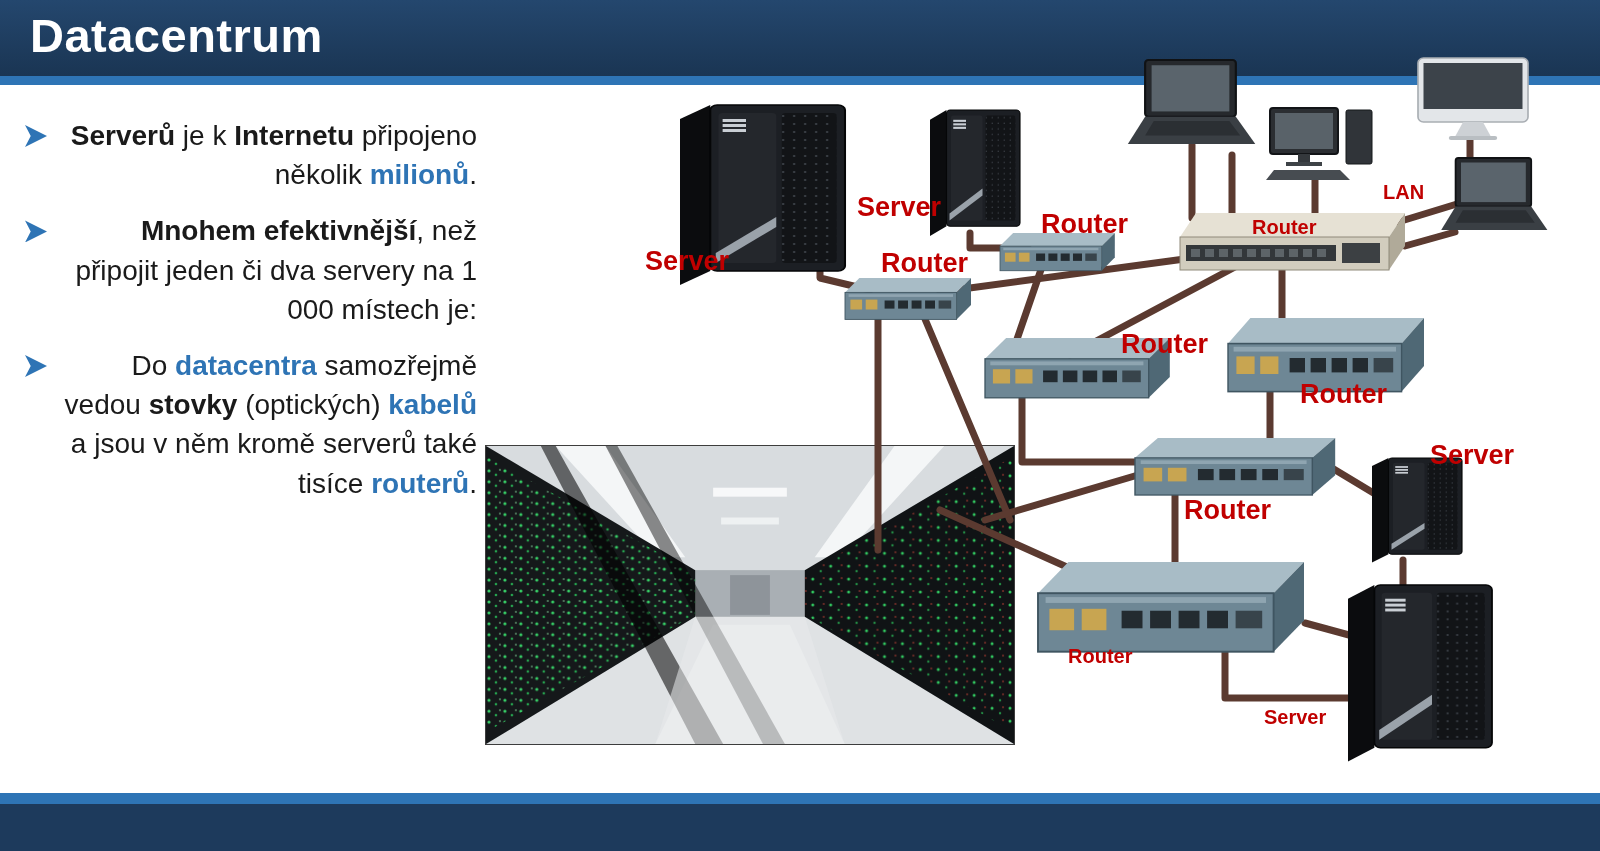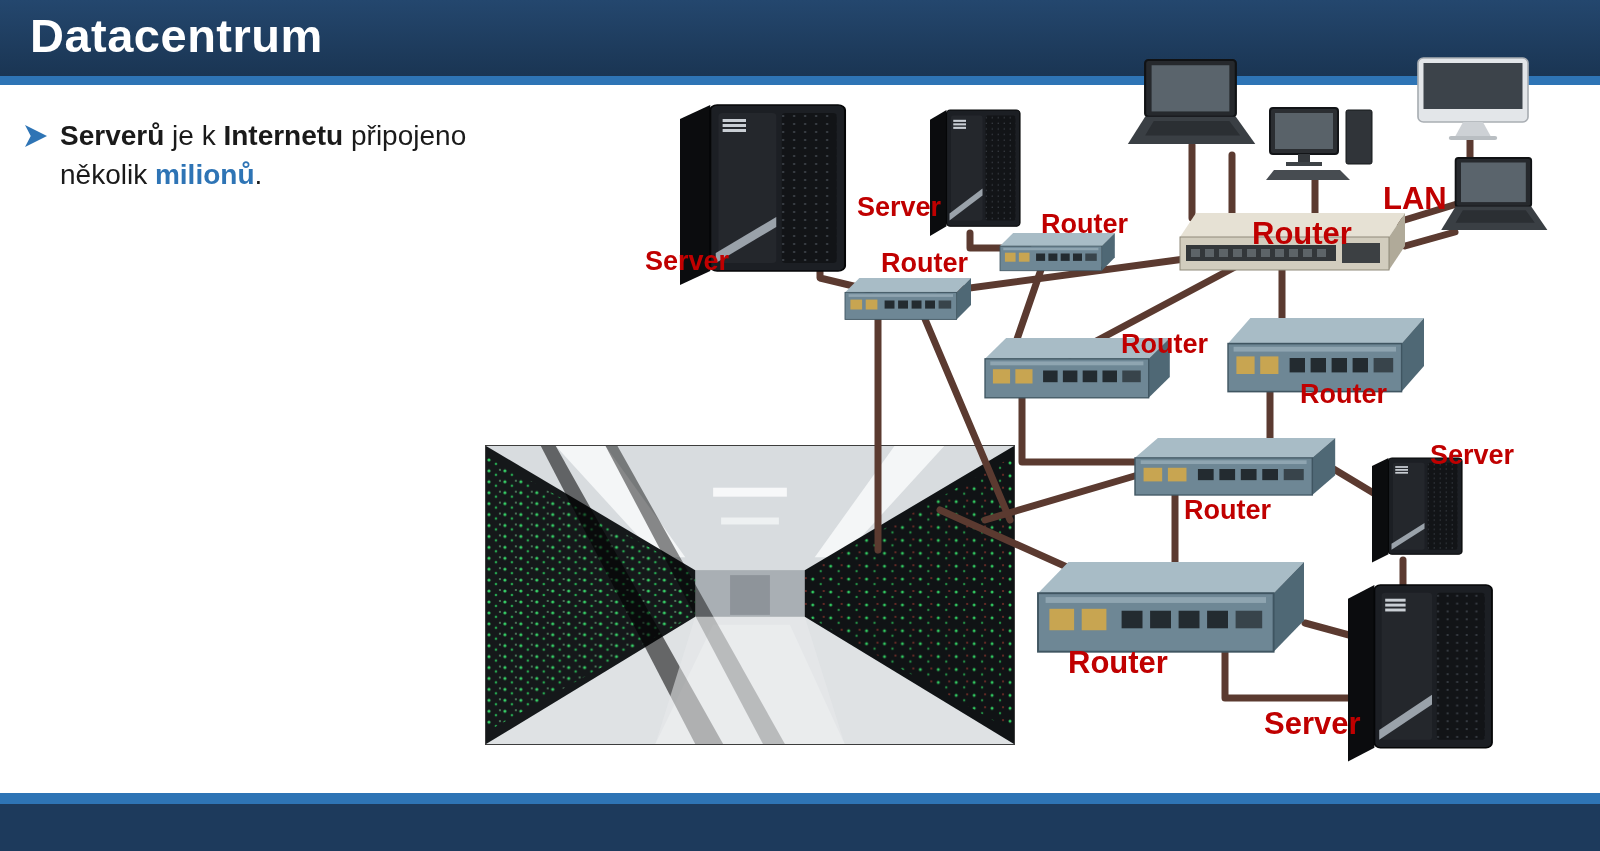--- a/index.html
+++ b/index.html
@@ -16,47 +16,55 @@
   .footer-strip{position:absolute;left:0;top:793px;width:1600px;height:11px;
     background:#2e74b5;z-index:1;}
   .footer-bar{position:absolute;left:0;top:804px;width:1600px;height:47px;
     background:#1d3a5c;z-index:1;}
 
   .bullets{position:absolute;left:25px;top:116px;width:452px;list-style:none;
     margin:0;padding:0;z-index:2;}
   .bullet{display:flex;margin-bottom:17px;color:#1a1a1a;font-size:28px;line-height:1.4;}
   .marker{flex:0 0 auto;width:22px;height:22px;margin:9px 13px 0 0;background:#2e74b5;
     clip-path:polygon(0 0,100% 50%,0 100%,26% 50%);}
-  .btxt{flex:1;}
+  .btxt{flex:1;text-align:right;}
   .bold{font-weight:bold;}
   .blue{color:#2e74b5;font-weight:bold;}
 
   .photo{position:absolute;left:485px;top:445px;width:530px;height:300px;
     border:1px solid #3d3d3d;box-sizing:border-box;z-index:2;background:#c9ced2;}
   .photo svg{display:block;width:100%;height:100%;}
 
   .diagram{position:absolute;left:470px;top:50px;width:1130px;height:740px;z-index:3;}
 
   .lbl{position:absolute;color:#c00000;font-weight:bold;font-size:27px;z-index:5;white-space:nowrap;}
-  .lbl.big{font-size:31px;}
+  .lbl.big{font-size:20px;}
 </style>
 </head>
 <body>
 
 <div class="header-bar"></div>
 <div class="header-strip"></div>
 <div class="page-title">Datacentrum</div>
 
 <div class="footer-strip"></div>
 <div class="footer-bar"></div>
 
 <ul class="bullets">
     <li class="bullet">
       <span class="marker"></span>
       <span class="btxt"><span class="bold">Serverů</span><span> je k </span><span class="bold">Internetu</span><span> připojeno několik </span><span class="bold blue">milionů</span><span>.</span></span>
+    </li>
+    <li class="bullet">
+      <span class="marker"></span>
+      <span class="btxt"><span class="bold">Mnohem efektivnější</span><span>, než připojit jeden či dva servery na 1 000 místech je:</span></span>
+    </li>
+    <li class="bullet">
+      <span class="marker"></span>
+      <span class="btxt"><span>Do </span><span class="bold blue">datacentra</span><span> samozřejmě vedou </span><span class="bold">stovky</span><span> (optických) </span><span class="bold blue">kabelů</span><span> a jsou v něm kromě serverů také tisíce </span><span class="bold blue">routerů</span><span>.</span></span>
     </li>
   </ul>
 
 <div class="photo">
   <svg viewBox="0 0 530 300" preserveAspectRatio="none">
     <defs>
       <pattern id="leds" width="16" height="11" patternUnits="userSpaceOnUse">
         <circle cx="3" cy="3" r="1.6" fill="#3ae26e"></circle>
         <circle cx="10" cy="7" r="1.3" fill="#2bcf5f" opacity="0.85"></circle>
         <circle cx="14" cy="2" r="1.1" fill="#8fe8a8" opacity="0.6"></circle>

